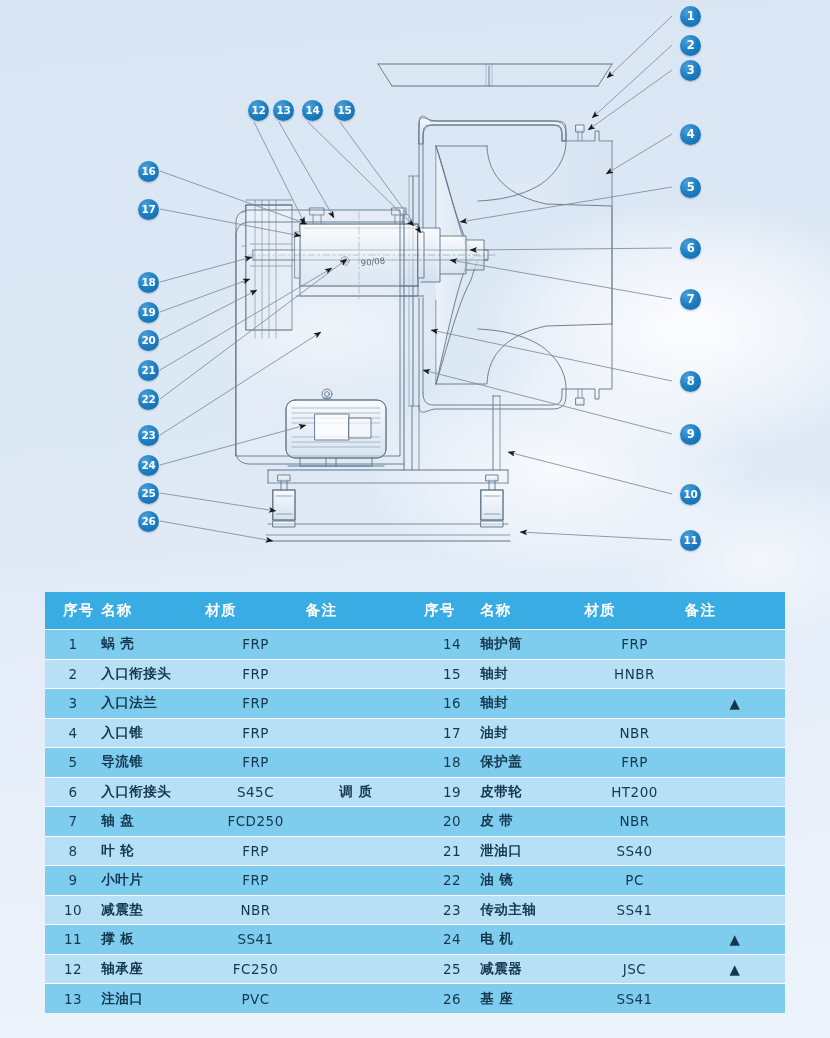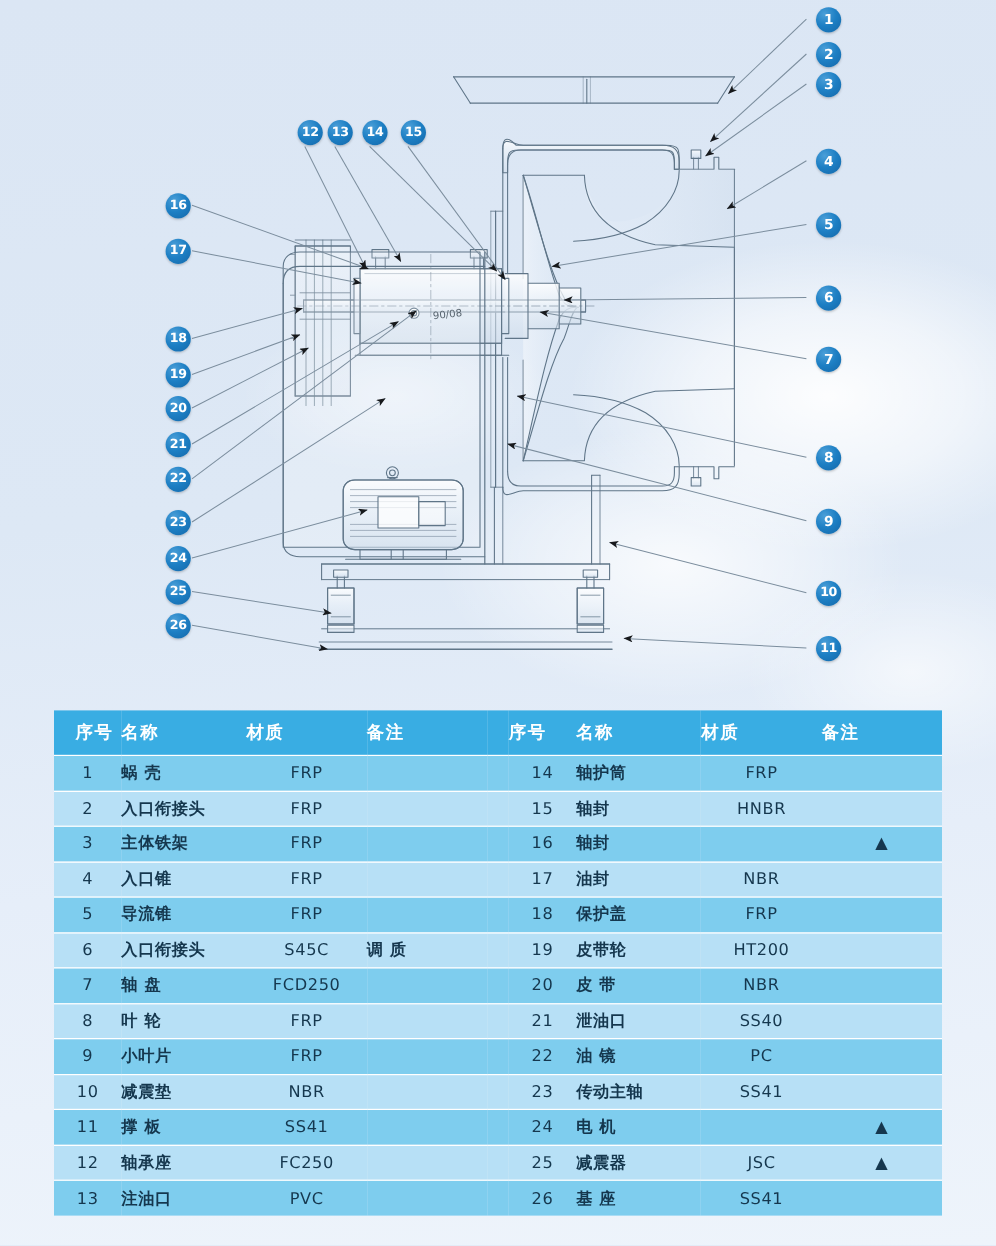--- a/index.html
+++ b/index.html
@@ -58,21 +58,21 @@
     color:#15374e;
     font-size:13.5px;
     padding:0;
     border-top:1px solid #ffffff;
     vertical-align:middle;
     letter-spacing:.5px;
   }
   td.num{text-align:center;width:56px;}
   td.nm{text-align:left;width:104px;font-weight:bold;letter-spacing:2px;margin-left:10px;}
   td.mt{text-align:center;width:100px;}
-  td.rm{text-align:left;width:100px;}
+  td.rm{text-align:center;width:100px;}
   .spacer{width:18px;}
   .tri{font-size:11px;color:#2b2b2b;}
   .rm-cn{font-weight:bold;letter-spacing:2px;}
 </style>
 </head>
 <body>
 
 <div id="page">
 
   <svg id="diagram" viewBox="0 0 830 580" width="830" height="580">
@@ -369,21 +369,21 @@
           <td class="mt">FRP</td>
           <td class="rm"></td>
           <td class="spacer"></td>
           <td class="num">15</td>
           <td class="nm">轴封</td>
           <td class="mt">HNBR</td>
           <td class="rm"></td>
         </tr>
         <tr class="odd">
           <td class="num">3</td>
-          <td class="nm">主体铁架</td>
+          <td class="nm">入口法兰</td>
           <td class="mt">FRP</td>
           <td class="rm"></td>
           <td class="spacer"></td>
           <td class="num">16</td>
           <td class="nm">轴封</td>
           <td class="mt"></td>
           <td class="rm tri" style="text-align: center; padding-right: 0px; width: 100px;">▲</td>
         </tr>
         <tr class="even">
           <td class="num">4</td>

